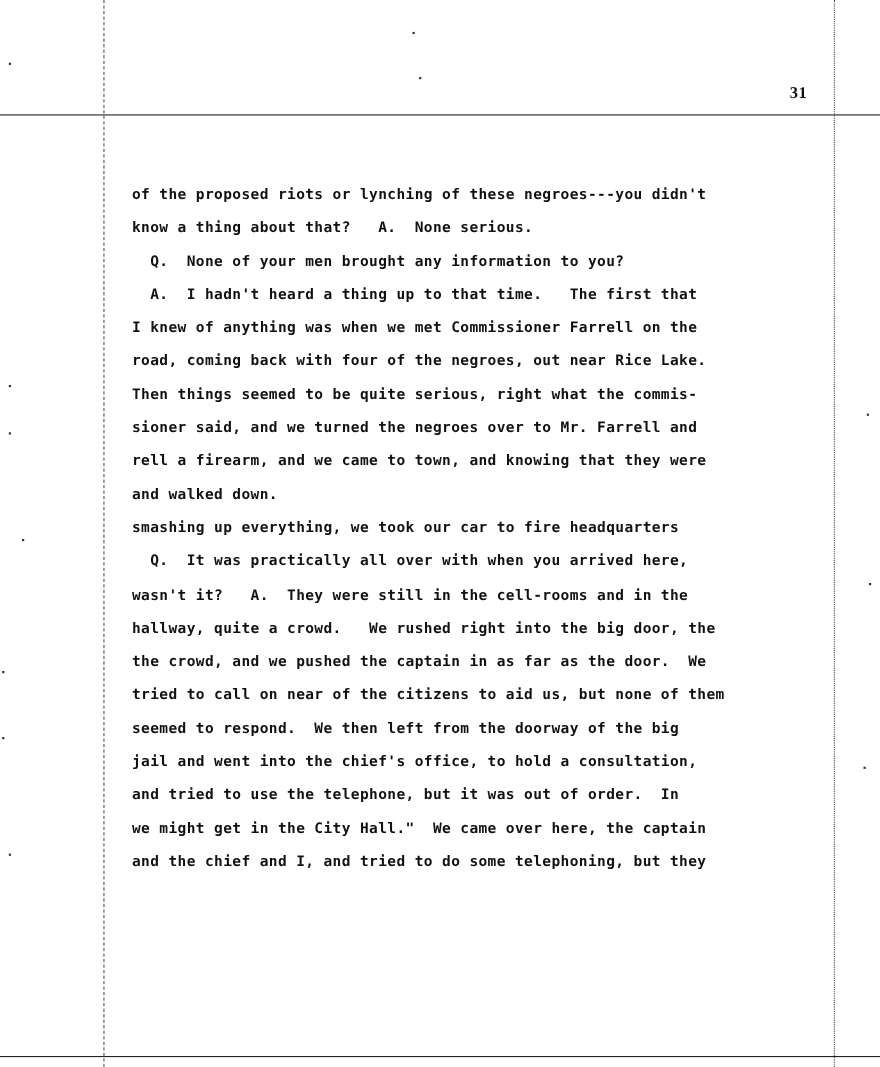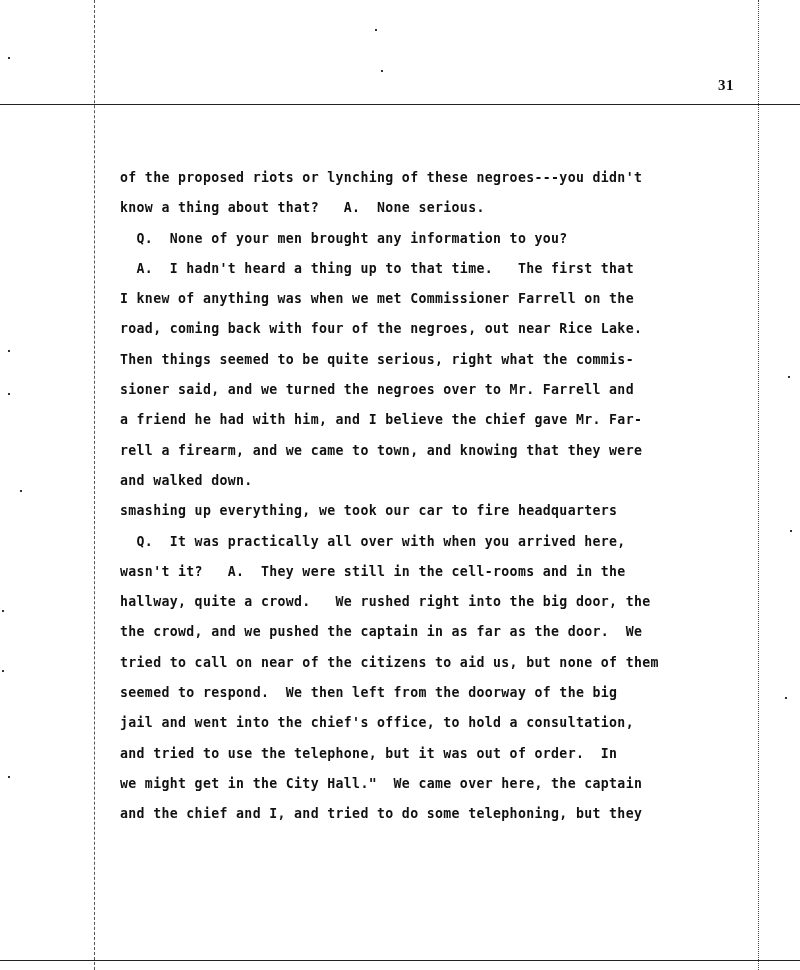--- a/index.html
+++ b/index.html
@@ -91,21 +91,20 @@
 
 <div class="body-text">
   <div class="line">of the proposed riots or lynching of these negroes---you didn't</div>
   <div class="line">know a thing about that?   A.  None serious.</div>
   <div class="line">  Q.  None of your men brought any information to you?</div>
   <div class="line">  A.  I hadn't heard a thing up to that time.   The first that</div>
   <div class="line">I knew of anything was when we met Commissioner Farrell on the</div>
   <div class="line">road, coming back with four of the negroes, out near Rice Lake.</div>
   <div class="line">Then things seemed to be quite serious, right what the commis-</div>
   <div class="line">sioner said, and we turned the negroes over to Mr. Farrell and</div>
-  <div class="line">a friend he had with him, and I believe the chief gave Mr. Far-</div>
   <div class="line">rell a firearm, and we came to town, and knowing that they were</div>
   <div class="line">and walked down.</div>
   <div class="line">smashing up everything, we took our car to fire headquarters</div>
   <div class="line">  Q.  It was practically all over with when you arrived here,</div>
   <div class="line">wasn't it?   A.  They were still in the cell-rooms and in the</div>
   <div class="line">hallway, quite a crowd.   We rushed right into the big door, the</div>
   <div class="line">the crowd, and we pushed the captain in as far as the door.  We</div>
   <div class="line">tried to call on near of the citizens to aid us, but none of them</div>
   <div class="line">seemed to respond.  We then left from the doorway of the big</div>
   <div class="line">jail and went into the chief's office, to hold a consultation,</div>

